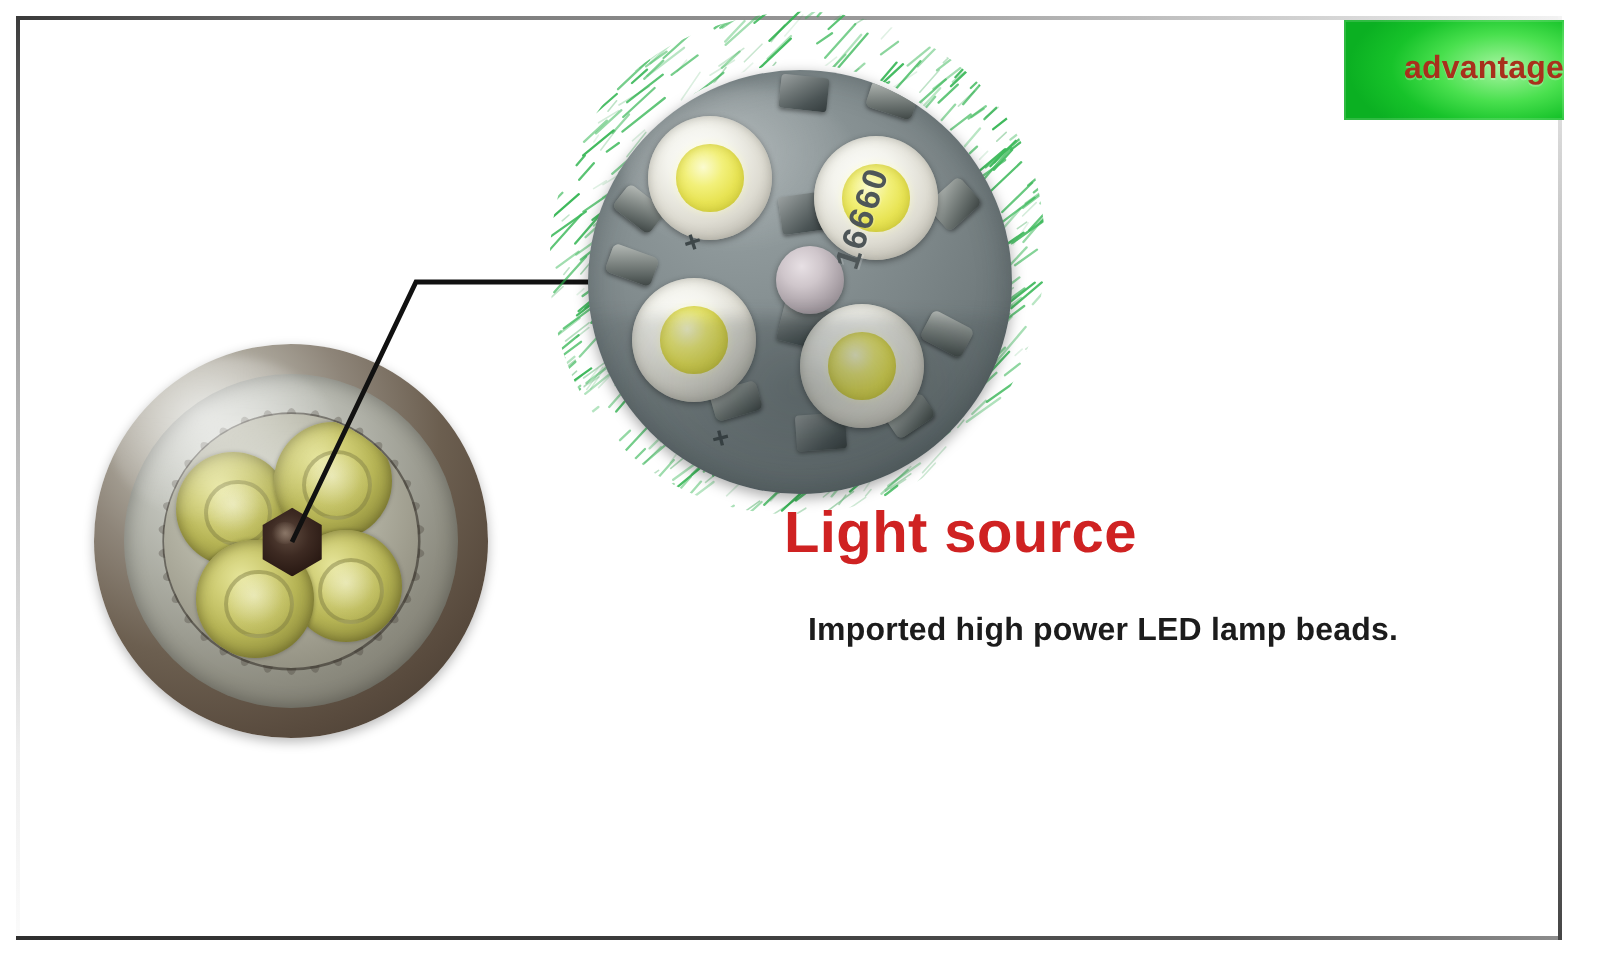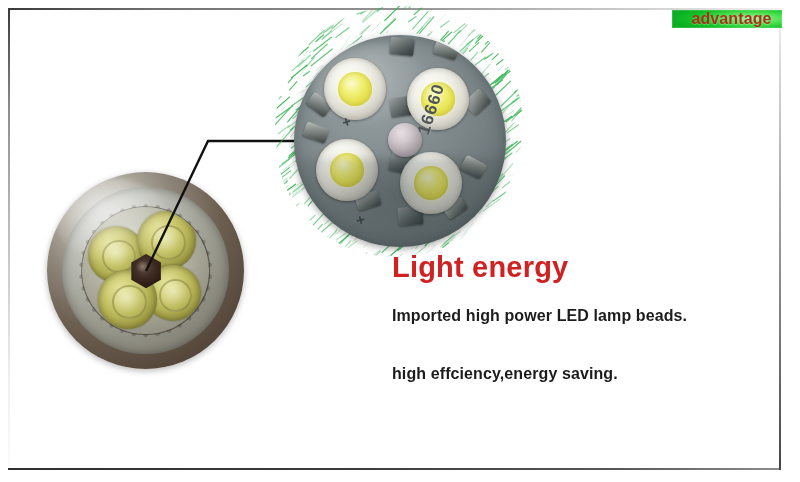--- a/index.html
+++ b/index.html
@@ -32,26 +32,26 @@
   }
   .frame-right{
     left:779px; top:8px; width:2px; height:462px;
     background:linear-gradient(180deg,#f4f4f4 0%,#d6d6d6 14%,#a8a8a8 40%,#7a7a7a 70%,#454545 100%);
   }
 
   
   #advantage-badge{
     position:absolute;
     left:672px; top:10px;
-    width:110px; height:18px;
+    width:110px; height:50px;
     background:
       radial-gradient(ellipse 70% 80% at 72% 48%, #a8f5a2 0%, #49e04e 42%, #17c32a 72%, #0bb022 100%);
     display:flex;
     align-items:center;
-    justify-content:center;
+    justify-content:flex-end;
     box-shadow:0 0 0 1px rgba(255,255,255,0.15) inset;
   }
   #advantage-badge .badge-text{
     font-size:16px;
     font-weight:bold;
     color:#a8301c;
     letter-spacing:0.1px;
     padding-left:9px;
     text-shadow:0 1px 0 rgba(255,255,255,0.25);
     white-space:nowrap;
@@ -255,21 +255,21 @@
     color:#cf2222;
     line-height:1.1;
     margin:0 0 22px 0;
     letter-spacing:0.2px;
   }
   .feature-line{
     font-size:16px;
     font-weight:bold;
     color:#1c1c1c;
     line-height:1.2;
-    margin:0 0 39px 0;
+    margin:0 0 39px 12px;
     letter-spacing:0.1px;
     white-space:nowrap;
   }
   .feature-line:last-child{ margin-bottom:0; }
 </style>
 </head>
 <body>
 
 <div id="stage">
 
@@ -1213,18 +1213,17 @@
           <span class="phosphor"></span>
         </div>
 
       <div class="pcb-code">16660</div>
       <div class="pcb-plus plus-a">+</div>
       <div class="pcb-plus plus-b">+</div>
     </div>
   </div>
 
   <div id="text-block">
-    <div id="light-source-title">Light energy</div>
+    <div id="light-source-title">Light source</div>
     <p class="feature-line">Imported high power LED lamp beads.</p>
-    <p class="feature-line">high effciency,energy saving.</p>
   </div>
 
 </div>
 
 </body></html>

